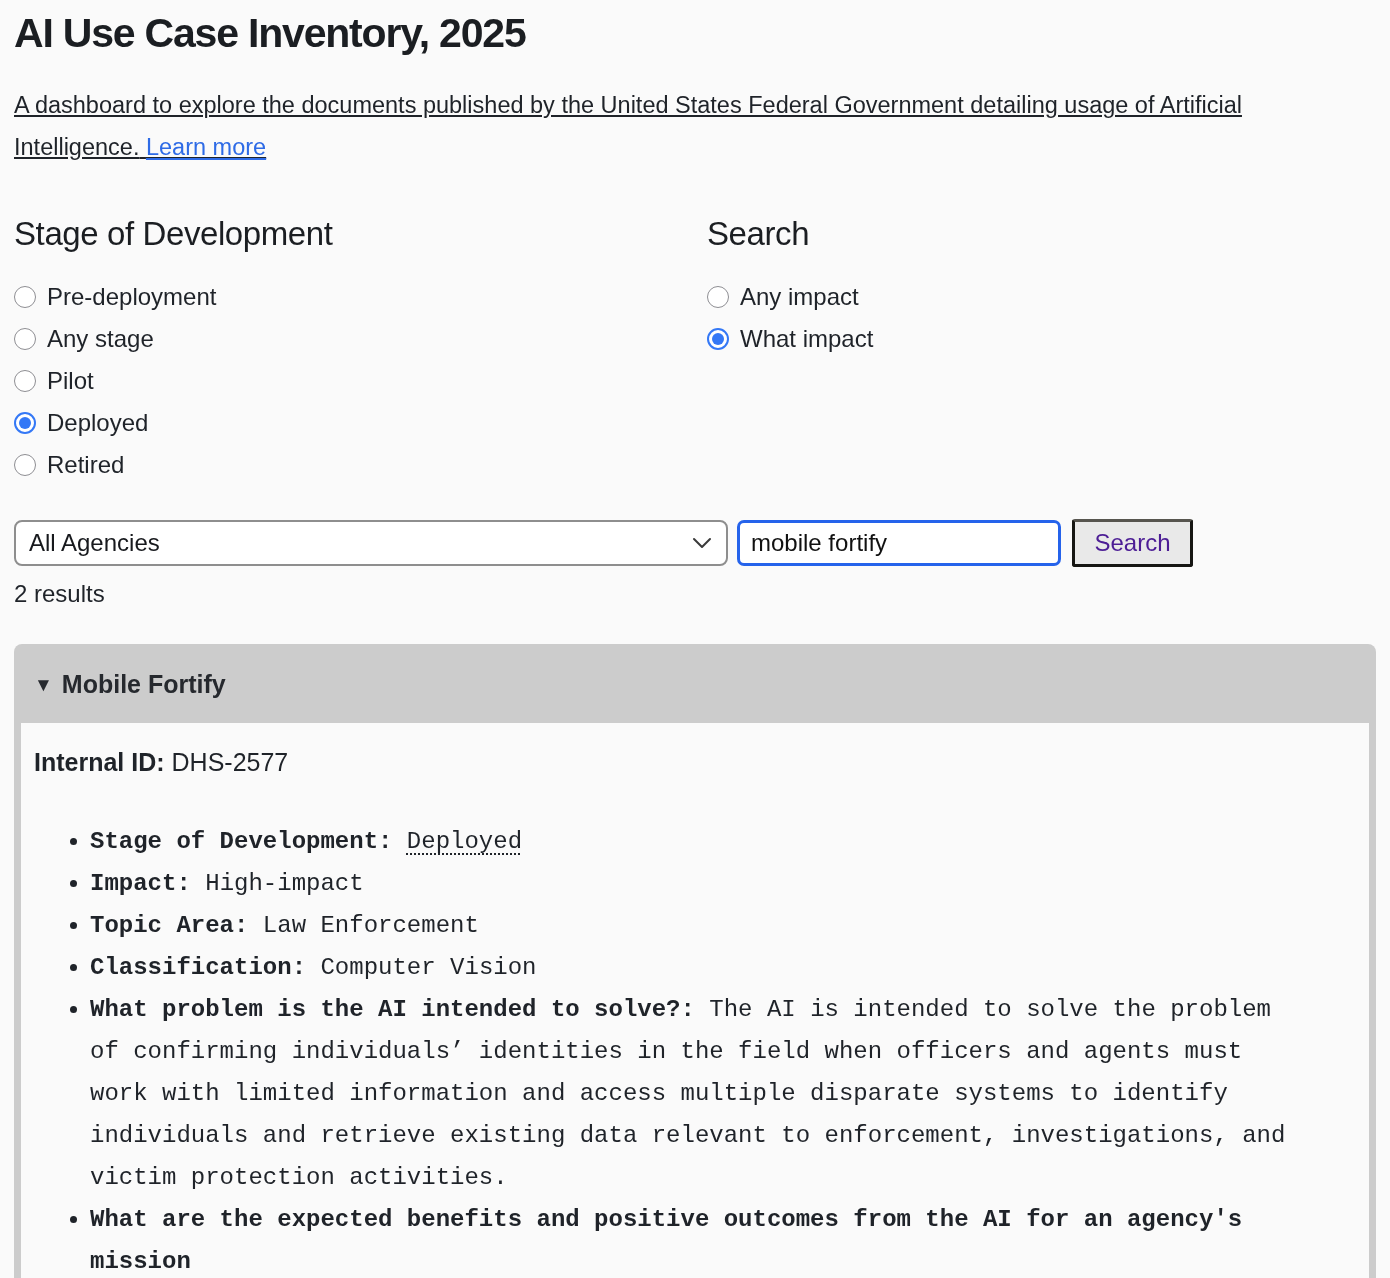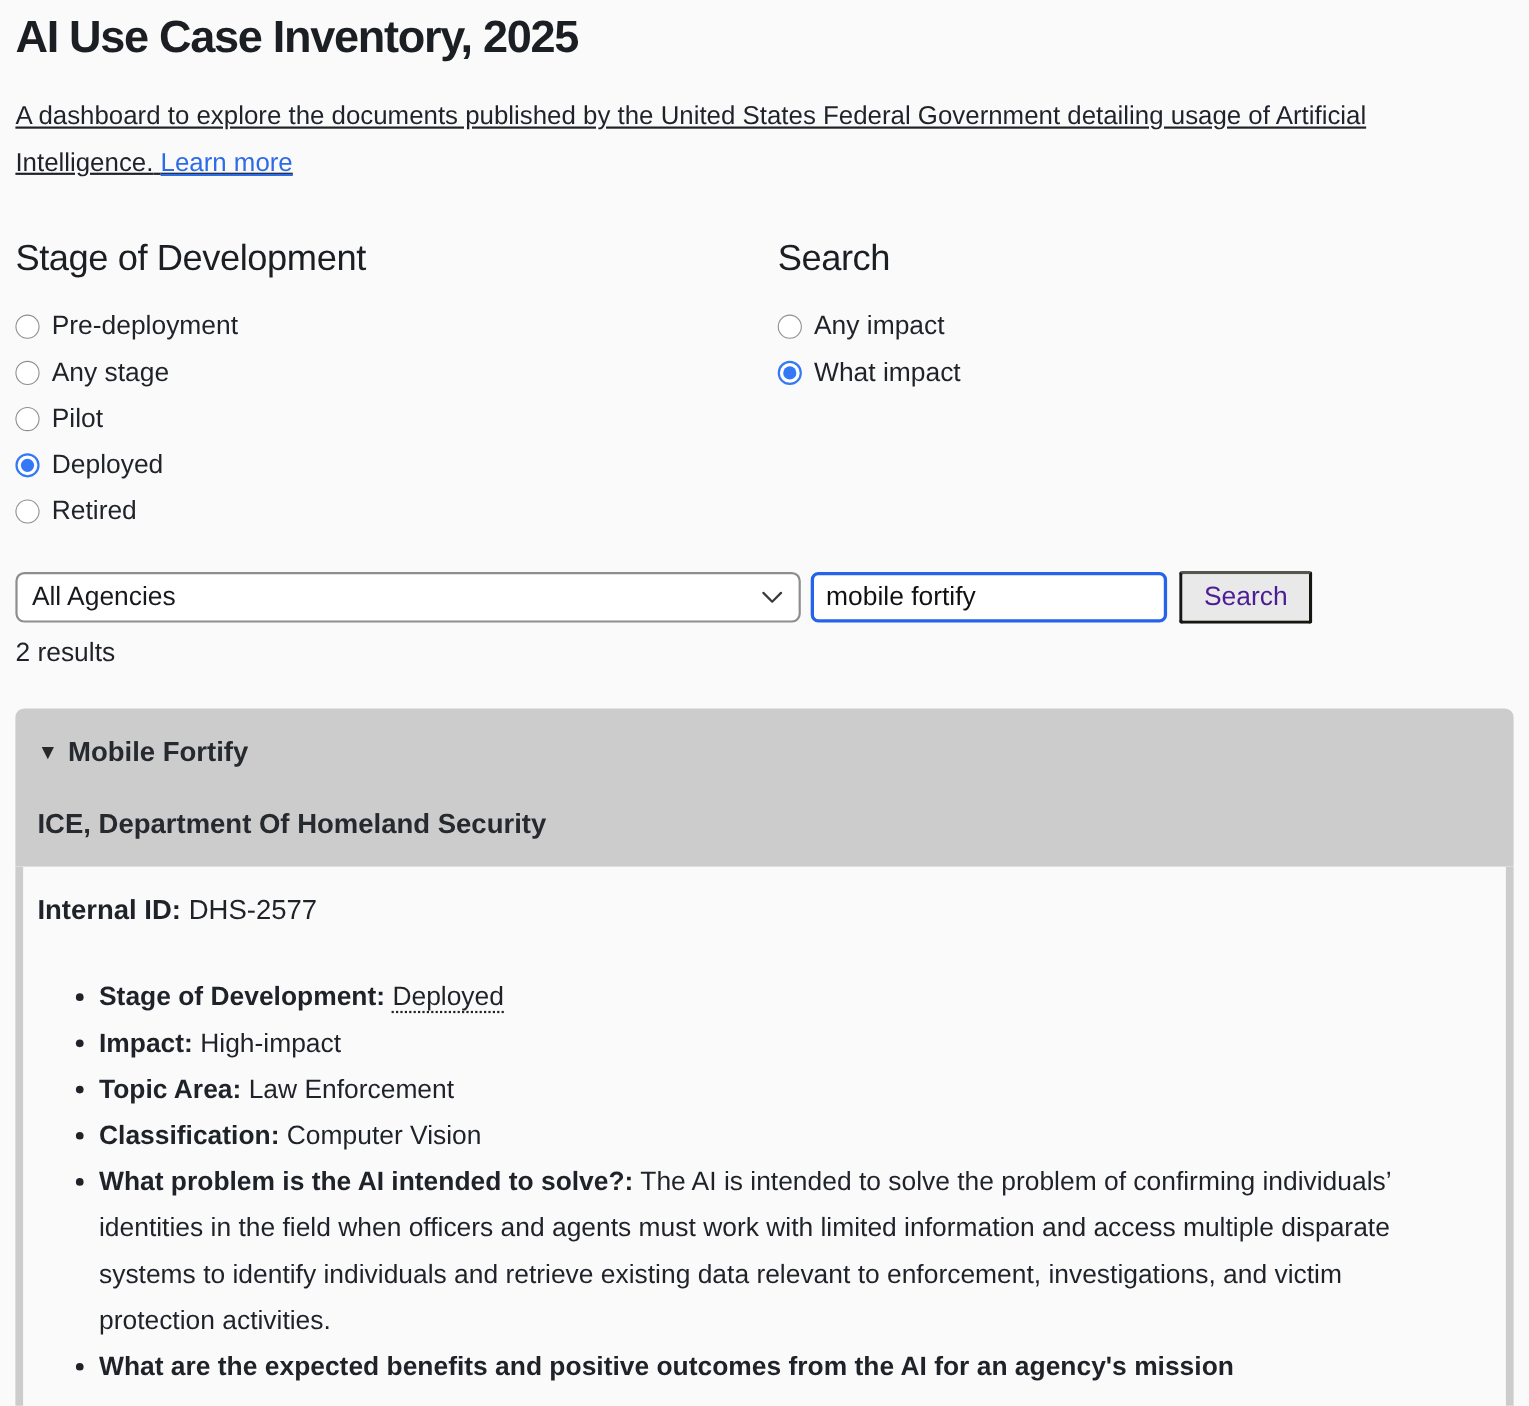--- a/index.html
+++ b/index.html
@@ -173,21 +173,21 @@
     font-size: 25px;
     color: #1f2329;
   }
   ul.fields {
     margin: 44px 0 0;
     padding-left: 56px;
     font-size: 24px;
     line-height: 42px;
     color: #1f2329;
   }
-  ul.fields li { max-width: 1205px; }
+  ul.fields li { max-width: 1205px; font-family: Liberation Mono, monospace; }
   .dotted {
     text-decoration: underline dotted;
     text-decoration-thickness: 2px;
     text-underline-offset: 5px;
   }
   strong { font-weight: 700; }
 </style>
 </head>
 <body>
 
@@ -249,21 +249,20 @@
   </div>
 
   <div class="results-count">2 results</div>
 
   <section class="result-card">
     <div class="card-header">
       <div class="card-title-row">
         <span class="marker">▼</span>
         <span>Mobile Fortify</span>
       </div>
-      <div class="card-agency">ICE, Department Of Homeland Security</div>
     </div>
 
     <div class="card-body">
       <p class="internal-id"><strong>Internal ID:</strong> <span>DHS-2577</span></p>
 
       <ul class="fields">
         <li><strong>Stage of Development:</strong> <span class="dotted">Deployed</span></li>
         <li><strong>Impact:</strong> <span>High-impact</span></li>
         <li><strong>Topic Area:</strong> <span>Law Enforcement</span></li>
         <li><strong>Classification:</strong> <span>Computer Vision</span></li>

